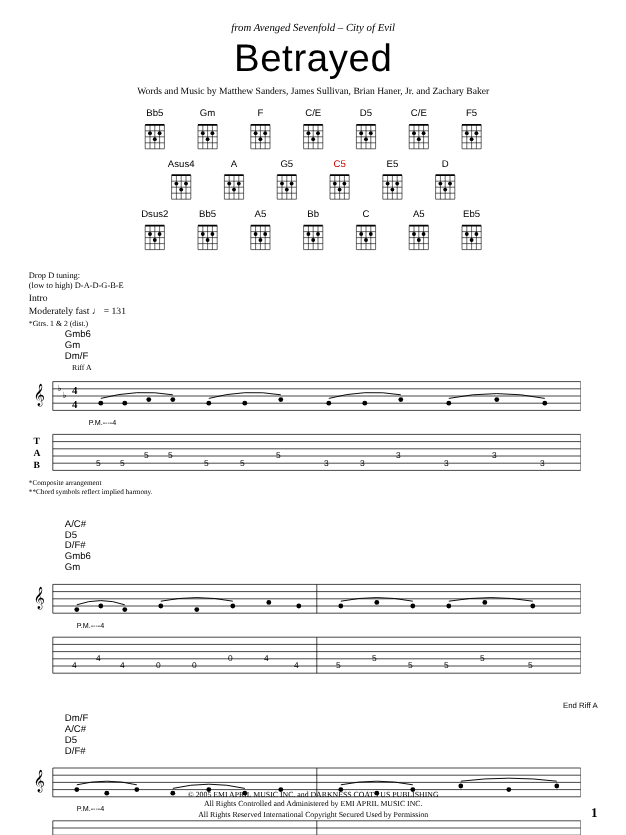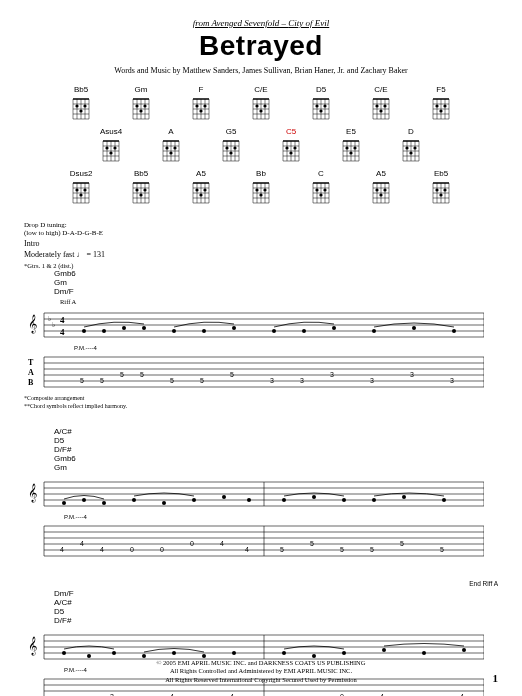--- a/index.html
+++ b/index.html
@@ -6,31 +6,31 @@
   body {
     width: 522px;
     height: 696px;
     background: #fff;
     font-family: Georgia, 'Times New Roman', serif;
     color: #000;
     position: relative;
     padding: 18px 24px 12px 24px;
   }
   .header { text-align: center; margin-bottom: 8px; }
-  .source-line { font-size: 9px; font-style: italic; margin-bottom: 2px; text-decoration: underline; }
-  .title { font-size: 28px; font-weight: bold; font-family: Arial, sans-serif; letter-spacing: 0.5px; }
+  .source-line { font-size: 9px; font-style: italic; margin-bottom: 2px; }
+  .title { font-size: 32px; font-weight: normal; font-family: Arial, sans-serif; letter-spacing: 0.5px; }
   .credits { font-size: 8px; margin-top: 4px; }
   .chord-grid {
     margin: 10px auto 14px auto;
     width: 420px;
   }
   .chord-row {
     display: flex;
     justify-content: center;
-    gap: 20px;
+    gap: 4px;
     margin-bottom: 4px;
   }
   .chord-box {
     display: flex;
     flex-direction: column;
     align-items: center;
     width: 40px;
   }
   .chord-name { font-size: 8px; margin-bottom: 1px; font-family: Arial, sans-serif; }
   .chord-diagram {

